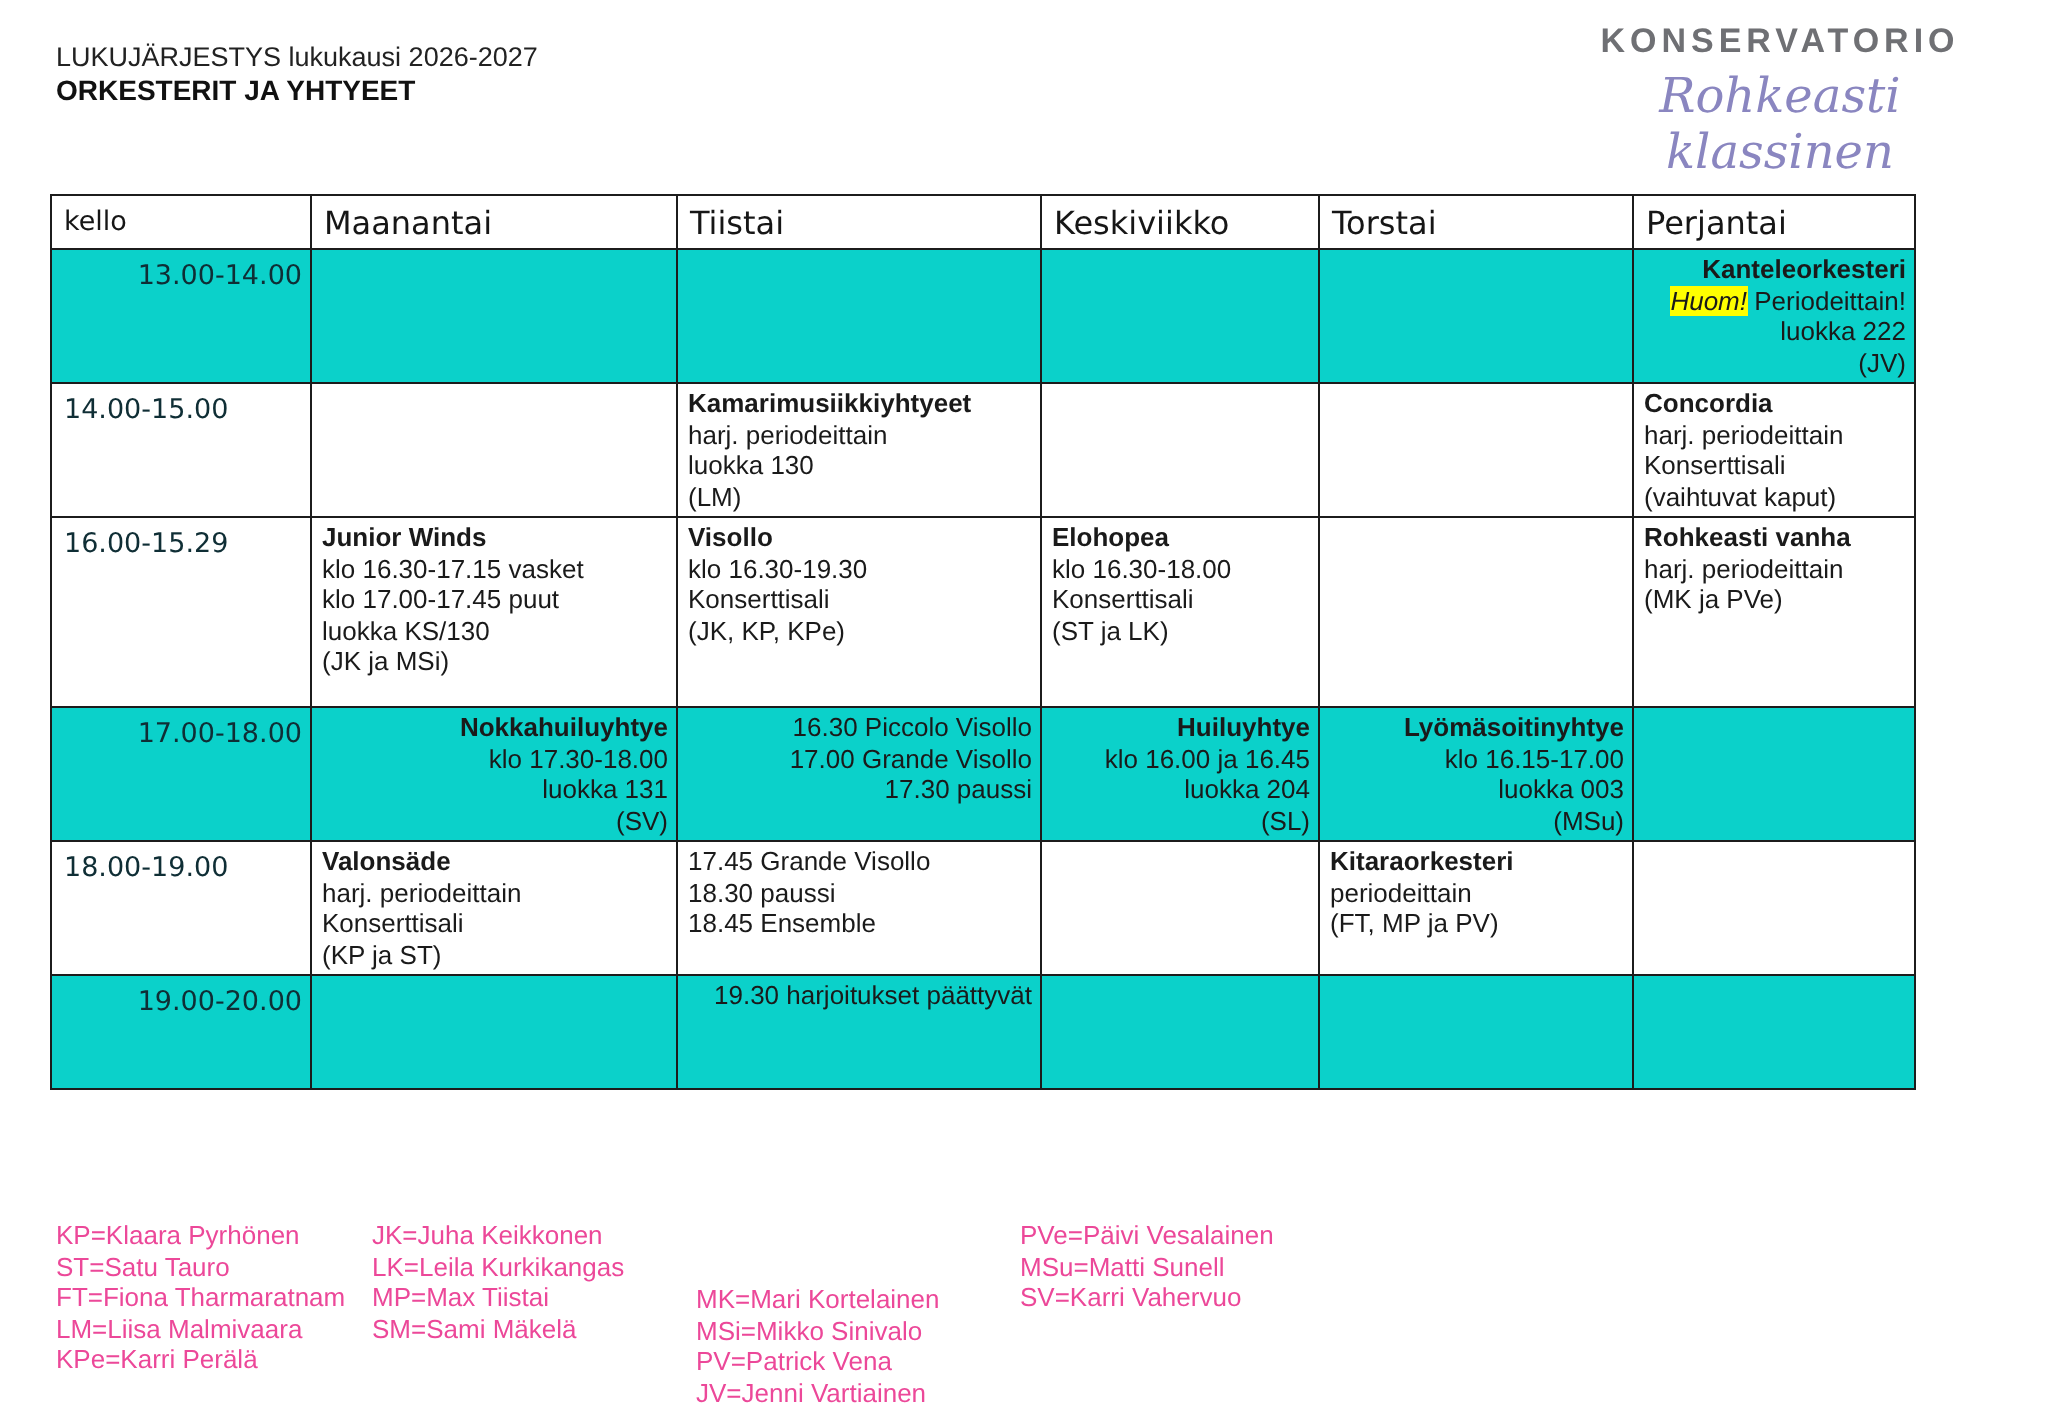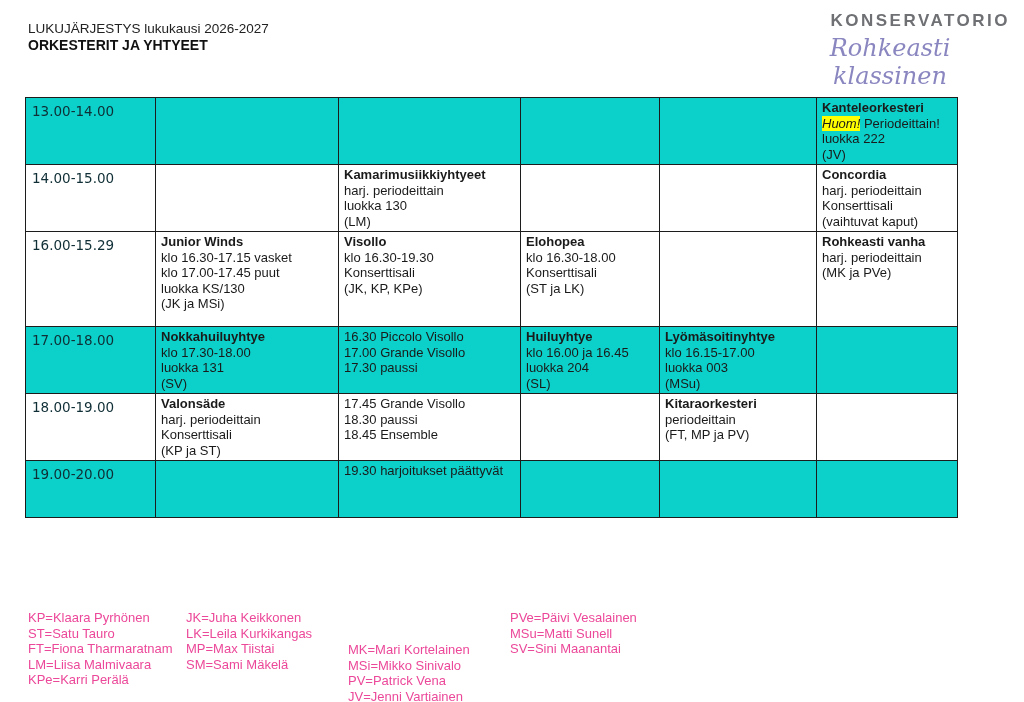--- a/index.html
+++ b/index.html
@@ -7,38 +7,38 @@
   body {
     width:1024px; height:702px; position:relative; overflow:hidden;
     font-family:"Liberation Sans", sans-serif; color:#1a1a1a;
   }
   .doc-titles { position:absolute; left:28px; top:20px; line-height:17px; }
   .doc-title-1 { font-size:13.5px; color:#222; }
   .doc-title-2 { font-size:14px; font-weight:bold; color:#111; }
 
   .logo { position:absolute; top:10px; right:14px; width:240px; text-align:center; }
   .logo-name-1 { font-size:27px; font-weight:bold; letter-spacing:4px; color:var(--logo-gray1); }
-  .logo-name-2 { font-size:17px; font-weight:bold; letter-spacing:2.5px; color:var(--logo-gray2); margin-top:1px;text-align:right; }
+  .logo-name-2 { font-size:17px; font-weight:bold; letter-spacing:2.5px; color:var(--logo-gray2); margin-top:1px; }
   .logo-tagline { font-family:"DejaVu Serif", serif; font-style:italic; font-size:24px; color:var(--logo-purple); margin-top:3px; }
 
   table.schedule {
     position:absolute; left:25px; top:97px; width:932px;
     border-collapse:collapse; table-layout:fixed;
   }
   .schedule th, .schedule td {
     border:1px solid var(--border); vertical-align:top;
     padding:2px 4px 2px 5px; overflow:hidden;
   }
   .schedule th {
     text-align:left; background:#fff; vertical-align:middle;
     font-family:"DejaVu Sans", sans-serif; font-weight:normal;
     font-size:16px; color:#161616; padding-left:6px;
   }
   .schedule th.kello-h { font-size:13.5px; }
-  tr.teal td { background:var(--teal); }
+  tr.teal td { background:var(--teal);text-align:right; }
   td.time {
     font-family:"DejaVu Sans", sans-serif; font-size:13.5px;
     color:#0f2e35; padding-top:5px; padding-left:6px;
   }
   .ct { font-weight:bold; font-size:13px; line-height:15.5px; }
   .cl { font-size:13px; line-height:15.5px; }
   .hl { background:var(--yellow);font-style:italic; }
 
   .legend { position:absolute; left:28px; top:610px; display:flex; }
   .legend .lcol { line-height:15.5px; font-size:13px; color:#ec4899; }
@@ -62,20 +62,28 @@
 <table class="schedule">
   <colgroup>
     <col style="width:130px">
       <col style="width:183px">
       <col style="width:182px">
     <col style="width:139px">
       <col style="width:157px">
       <col style="width:141px">
   </colgroup>
   <tbody>
+      <tr style="height:27px">
+    <th class="kello-h">kello</th>
+    <th>Maanantai</th>
+    <th>Tiistai</th>
+    <th>Keskiviikko</th>
+    <th>Torstai</th>
+    <th>Perjantai</th>
+  </tr>
 
   <tr class="teal" style="height:64px">
     <td class="time">13.00-14.00</td>
     <td></td>
     <td></td>
     <td></td>
     <td></td>
     <td>
       <div class="ct">Kanteleorkesteri</div>
       <div class="cl"><span class="hl">Huom!</span><span> Periodeittain!</span></div>
@@ -212,15 +220,15 @@
   </div>
   <div class="lcol lcol3">
     <div>MK=Mari Kortelainen</div>
     <div>MSi=Mikko Sinivalo</div>
     <div>PV=Patrick Vena</div>
     <div>JV=Jenni Vartiainen</div>
   </div>
   <div class="lcol lcol4">
     <div>PVe=Päivi Vesalainen</div>
     <div>MSu=Matti Sunell</div>
-    <div>SV=Sini Maanantai</div>
+    <div>SV=Karri Vahervuo</div>
   </div>
 </div>
 
 </body></html>

